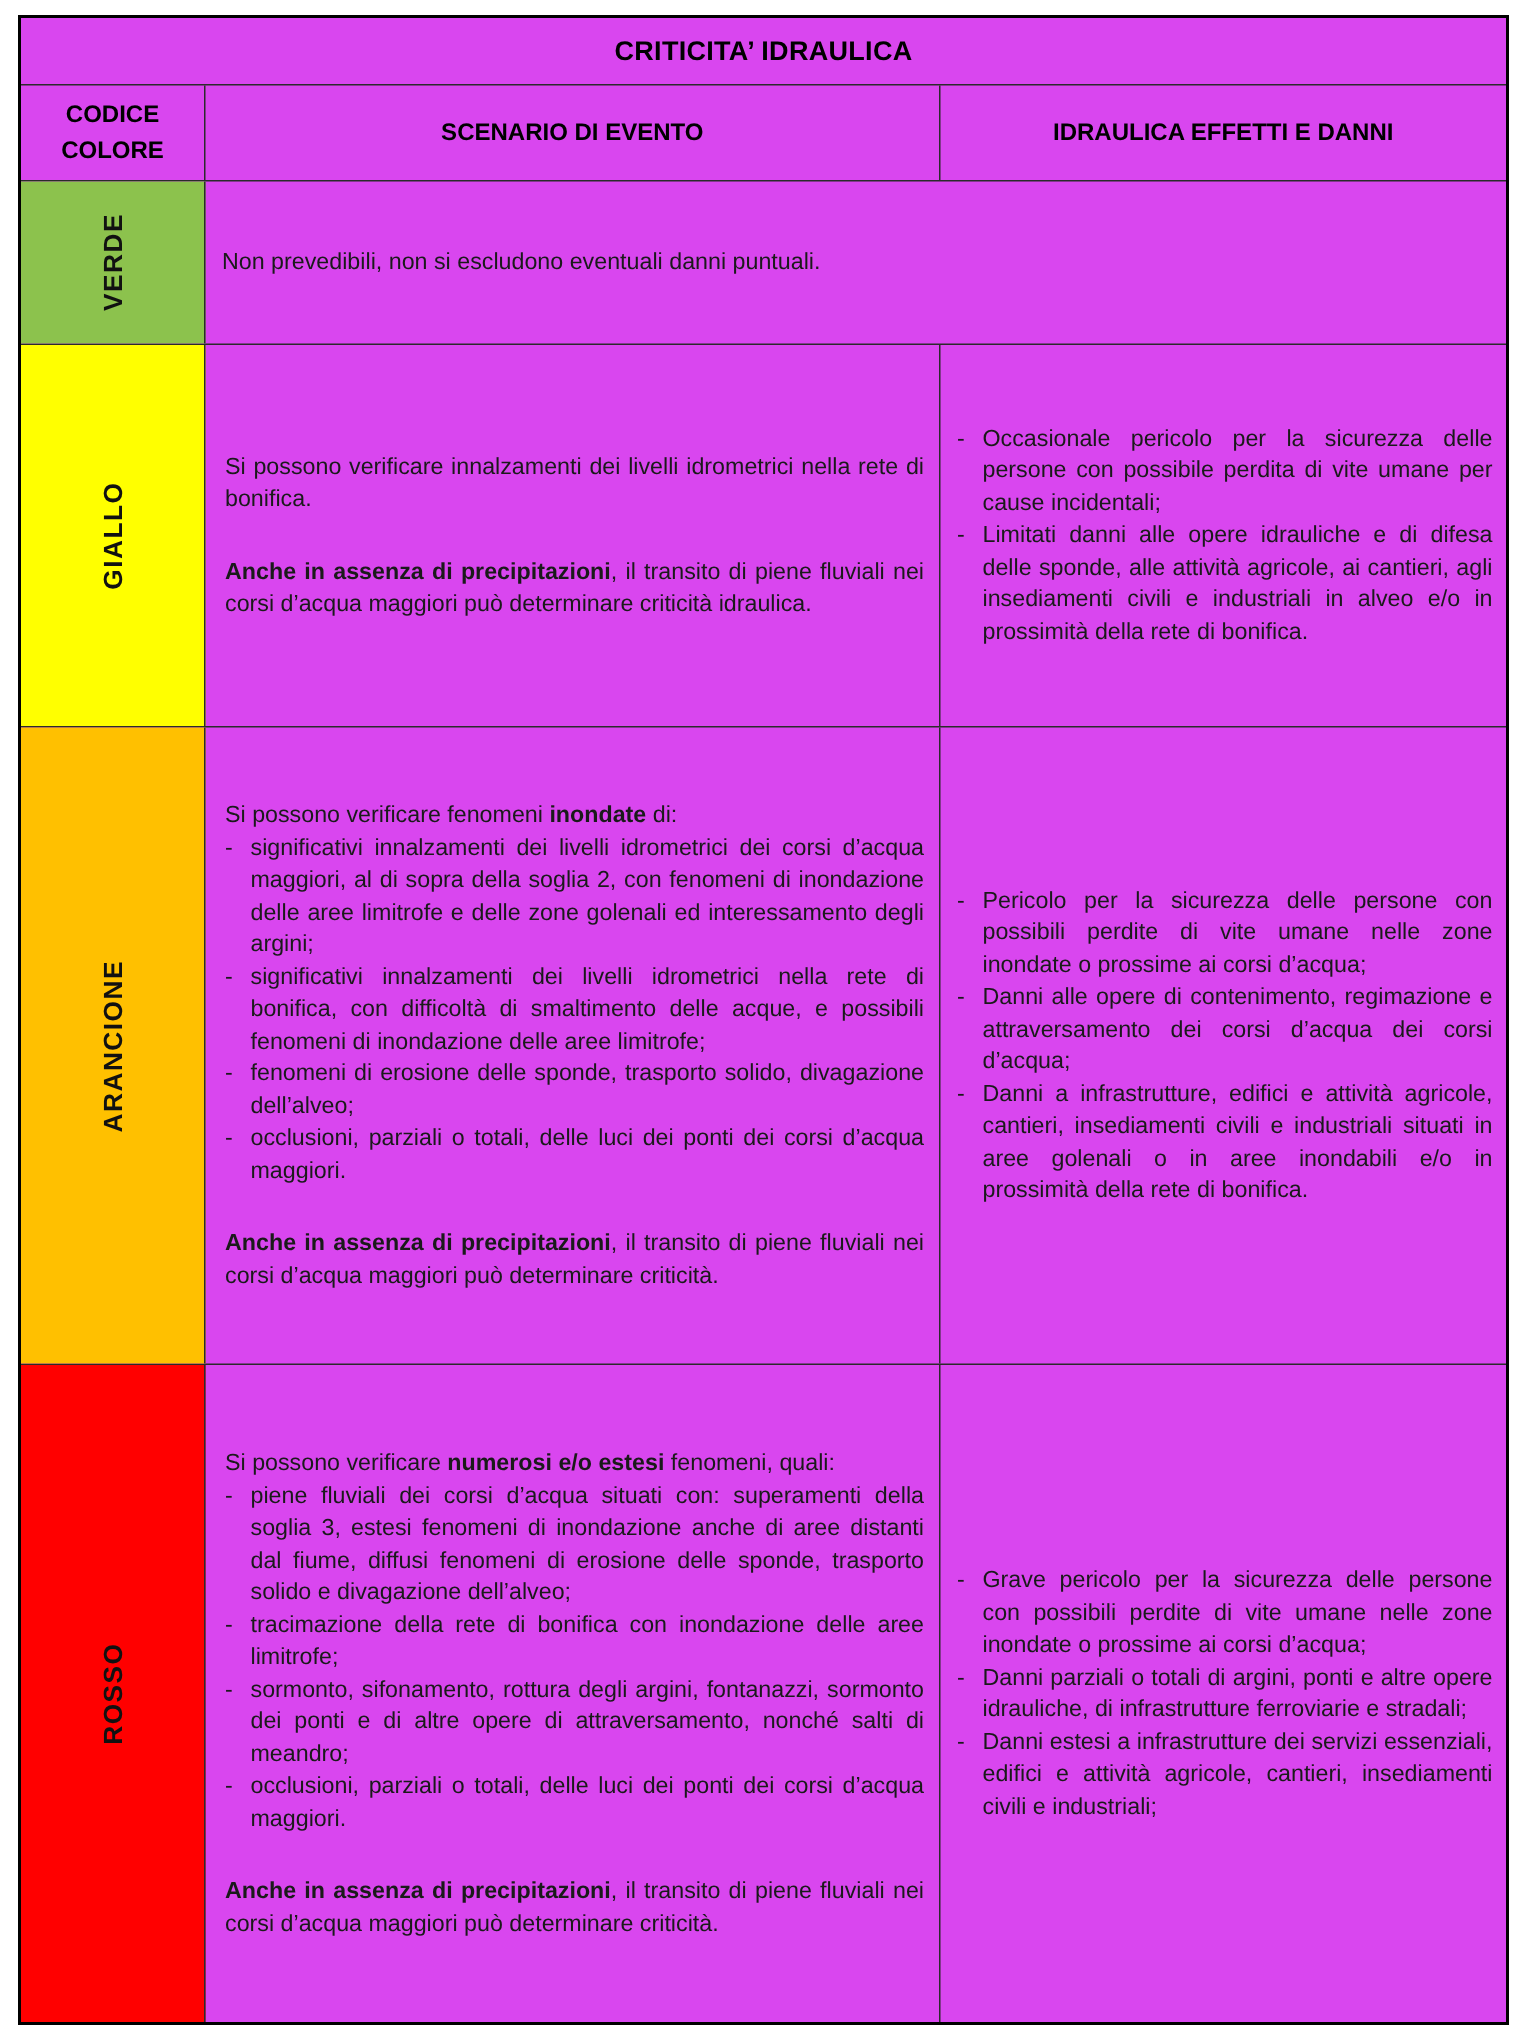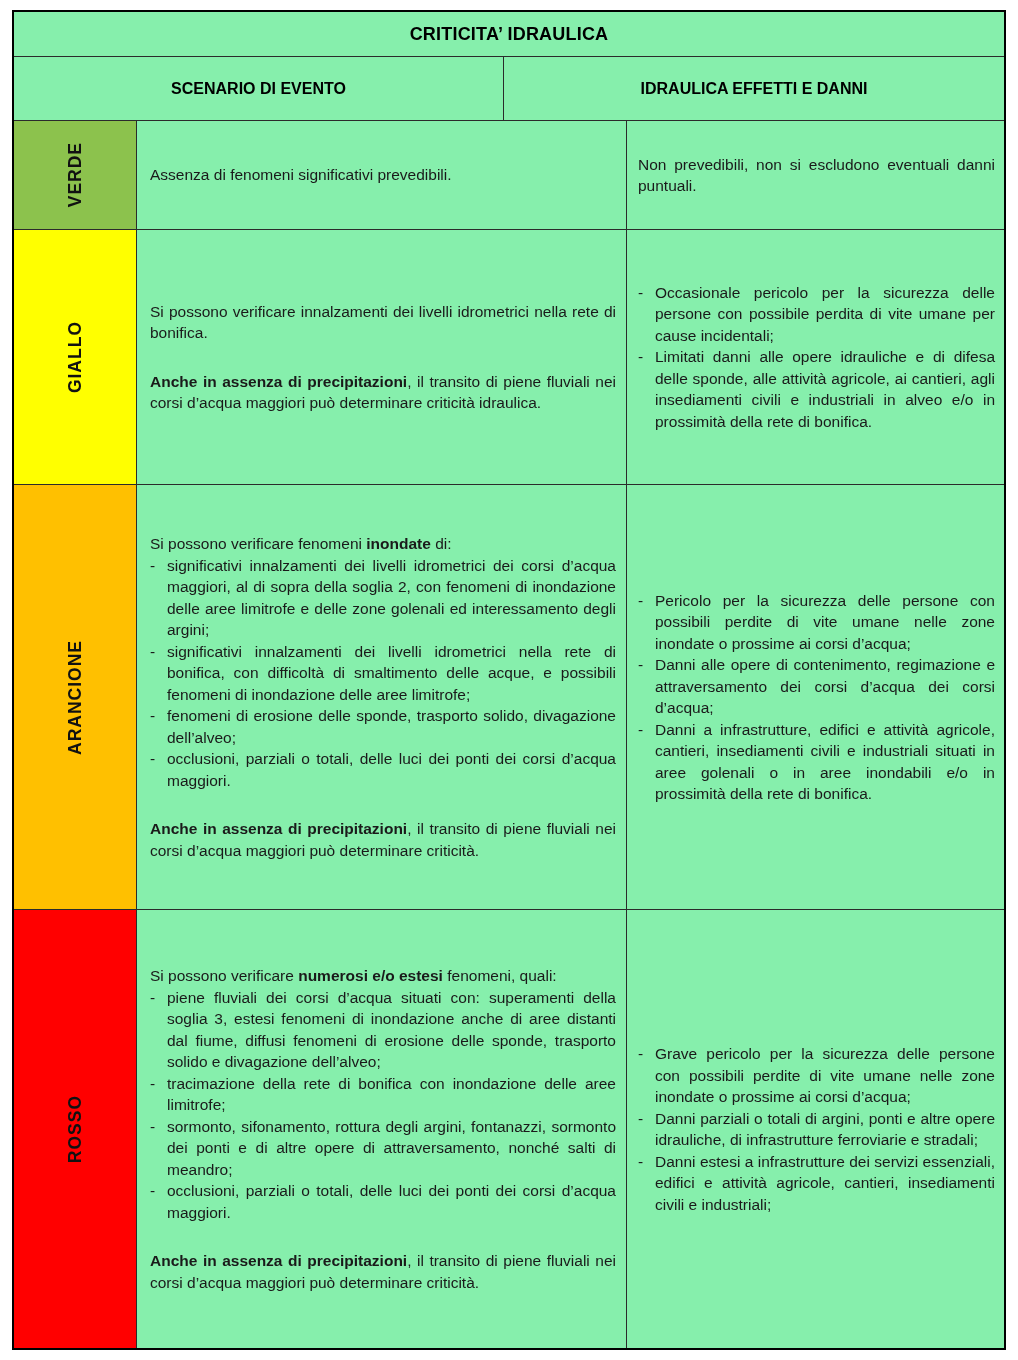--- a/index.html
+++ b/index.html
@@ -11,21 +11,21 @@
     position: relative;
     overflow: hidden;
   }
   .table {
     position: absolute;
     left: 12px; top: 10px;
     width: 994px; height: 1340px;
     border: 2px solid #000;
     display: flex;
     flex-direction: column;
-    background: #86efac;
+    background: #d946ef;
   }
   .row { display: flex; border-bottom: 1.5px solid #2b2b2b; }
   .row:last-child { border-bottom: none; }
   .cell { border-right: 1.5px solid #2b2b2b; overflow: hidden; }
   .cell:last-child { border-right: none; }
   .c1 { width: 123px; flex: 0 0 123px; }
   .c2 { width: 490px; flex: 0 0 490px; }
   .c3 { flex: 1; }
 
   .row-title     { height: 45px;  flex: 0 0 45px; }
@@ -75,31 +75,30 @@
 </head>
 <body>
 
 <div class="table">
 
   <div class="row row-title">
     <div class="cell title-cell">CRITICITA’ IDRAULICA</div>
   </div>
 
   <div class="row row-header">
+    <div class="cell c1 header-cell">CODICE
+COLORE</div>
     <div class="cell c2 header-cell">SCENARIO DI EVENTO</div>
     <div class="cell c3 header-cell">IDRAULICA EFFETTI E DANNI</div>
   </div>
 
   <div class="row row-verde">
     <div class="cell c1 color-cell" style="background-color: rgb(140, 194, 77);">
       <span class="vlabel">VERDE</span>
     </div>
-    <div class="cell c2 text-cell">
-        <div class="block-p"><span>Assenza di fenomeni significativi prevedibili.</span></div>
-      </div>
     <div class="cell c3 text-cell">
         <div class="block-p"><span>Non prevedibili, non si escludono eventuali danni puntuali.</span></div>
       </div>
   </div>
 
   <div class="row row-giallo">
     <div class="cell c1 color-cell" style="background-color: rgb(255, 255, 0);">
       <span class="vlabel">GIALLO</span>
     </div>
     <div class="cell c2 text-cell">

